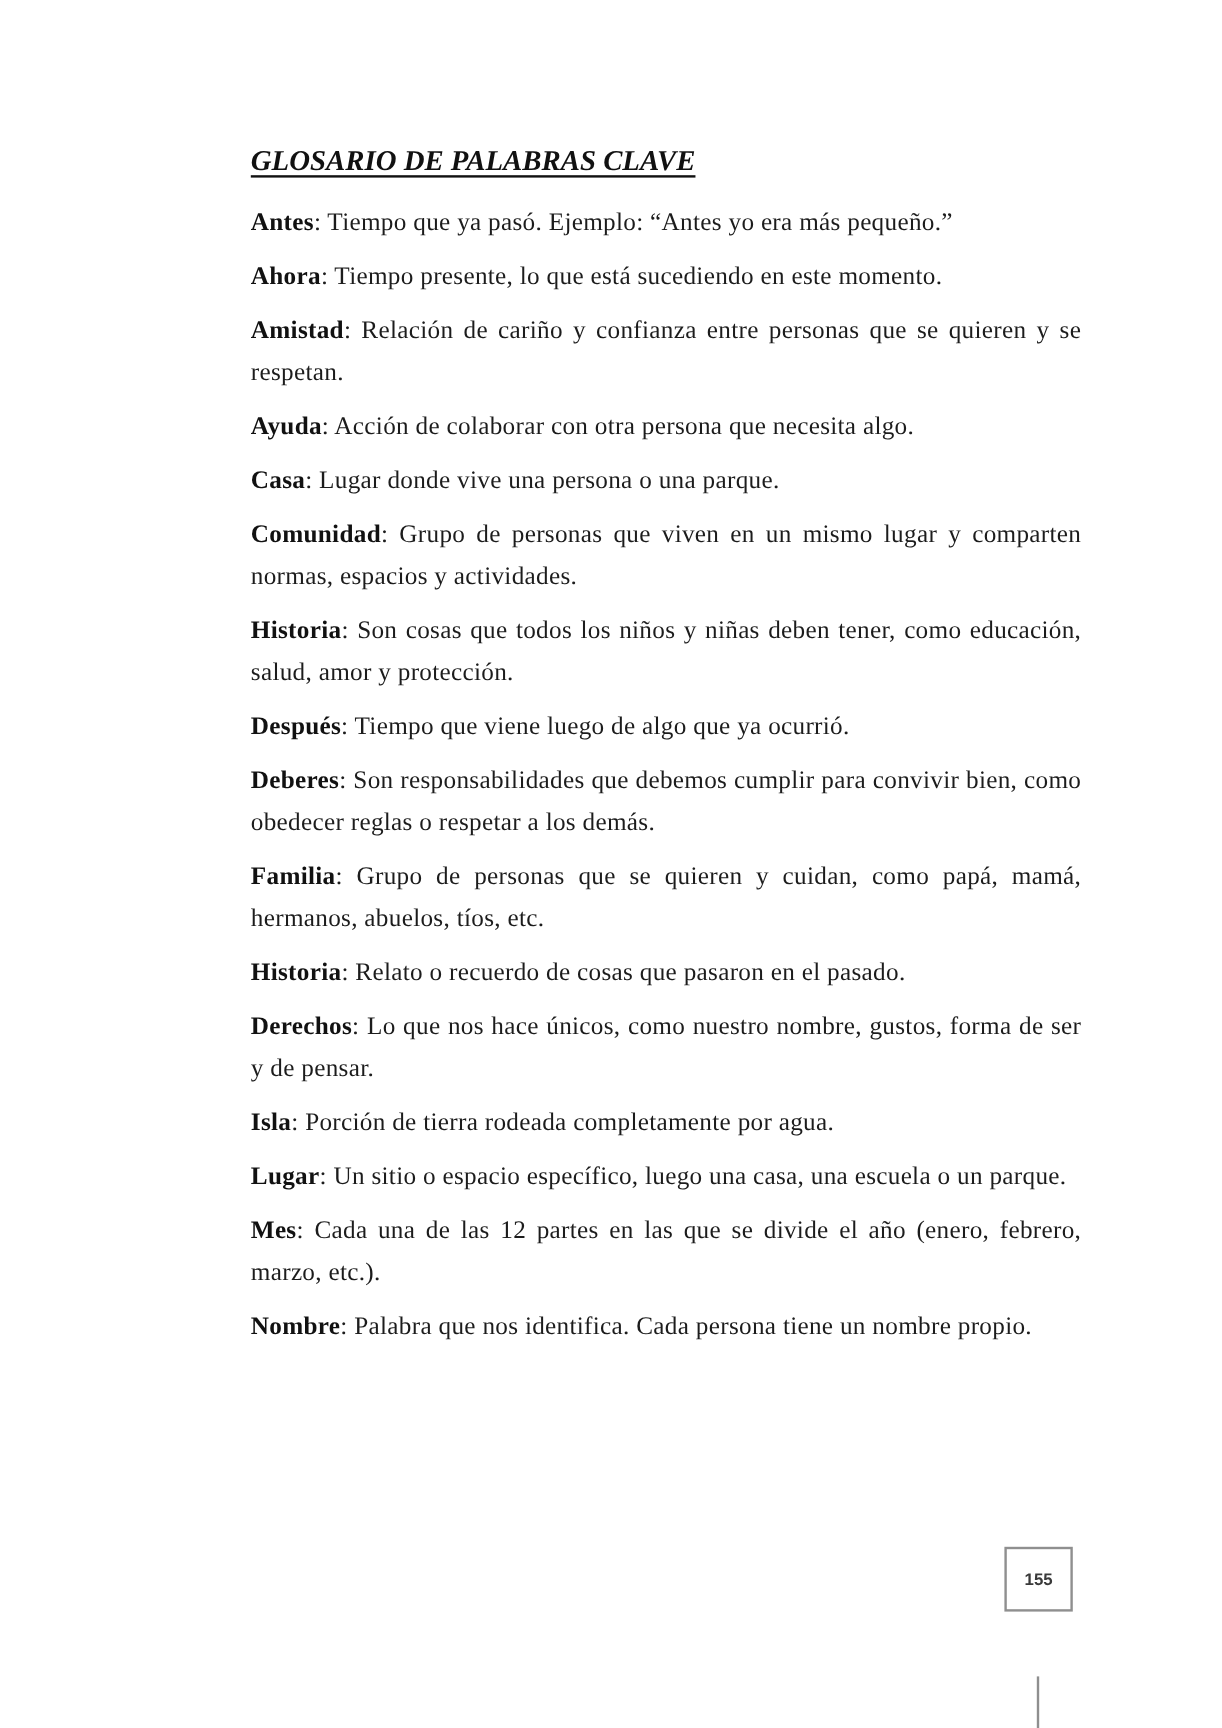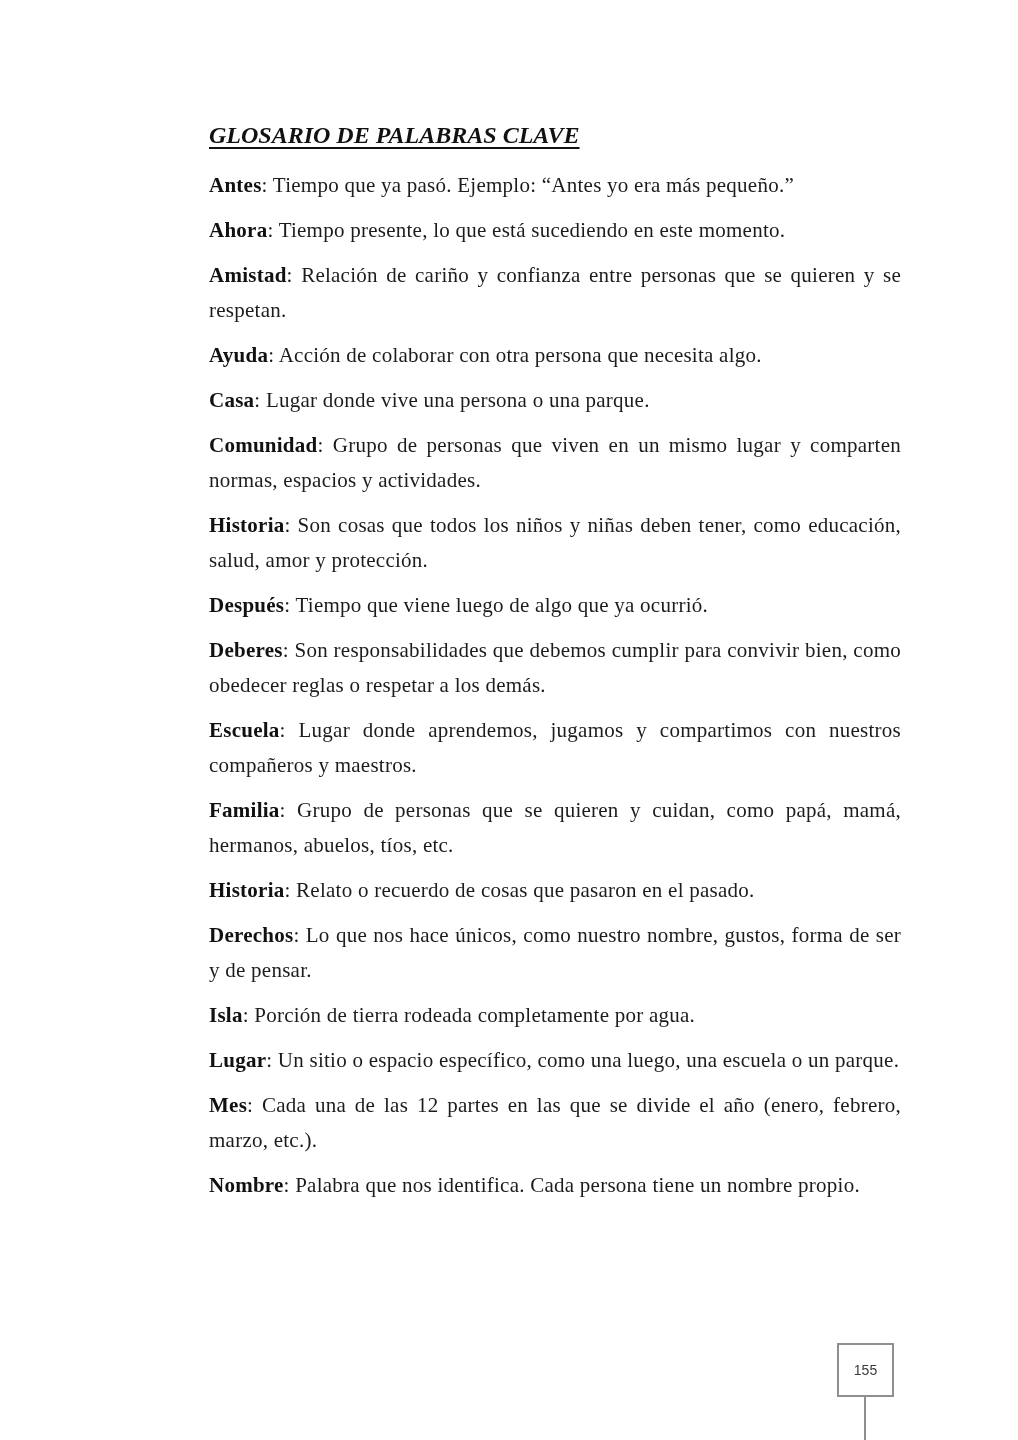--- a/index.html
+++ b/index.html
@@ -40,32 +40,33 @@
     margin: 0 0 10px 0;
     text-align: justify;
   }
   .entry .term {
     font-weight: bold;
     color: #111111;
   }
   .page-number-box {
     position: absolute;
     left: 837px;
-    top: 1343px;
+    top: 1289px;
     width: 57px;
     height: 54px;
     border: 2px solid #8f8f8f;
     background: #ffffff;
     display: flex;
     align-items: center;
     justify-content: center;
     font-family: "Liberation Sans", "DejaVu Sans", sans-serif;
     font-size: 14px;
     color: #3a3a3a;
     box-sizing: border-box;
+    font-weight: bold;
   }
   .page-number-stem {
     position: absolute;
     left: 864px;
     top: 1397px;
     width: 2px;
     height: 43px;
     background: #8f8f8f;
   }
 </style>
@@ -89,31 +90,30 @@
     <p class="entry"><span class="term">Casa</span><span>: Lugar donde vive una persona o una parque.</span></p>
 
     <p class="entry"><span class="term">Comunidad</span><span>: Grupo de personas que viven en un mismo lugar y comparten normas, espacios y actividades.</span></p>
 
     <p class="entry"><span class="term">Historia</span><span>: Son cosas que todos los niños y niñas deben tener, como educación, salud, amor y protección.</span></p>
 
     <p class="entry"><span class="term">Después</span><span>: Tiempo que viene luego de algo que ya ocurrió.</span></p>
 
     <p class="entry"><span class="term">Deberes</span><span>: Son responsabilidades que debemos cumplir para convivir bien, como obedecer reglas o respetar a los demás.</span></p>
 
-    <p class="entry"><span class="term">Escuela</span><span>: Lugar donde aprendemos, jugamos y compartimos con nuestros compañeros y maestros.</span></p>
 
     <p class="entry"><span class="term">Familia</span><span>: Grupo de personas que se quieren y cuidan, como papá, mamá, hermanos, abuelos, tíos, etc.</span></p>
 
     <p class="entry"><span class="term">Historia</span><span>: Relato o recuerdo de cosas que pasaron en el pasado.</span></p>
 
     <p class="entry"><span class="term">Derechos</span><span>: Lo que nos hace únicos, como nuestro nombre, gustos, forma de ser y de pensar.</span></p>
 
     <p class="entry"><span class="term">Isla</span><span>: Porción de tierra rodeada completamente por agua.</span></p>
 
-    <p class="entry"><span class="term">Lugar</span><span>: Un sitio o espacio específico, como una luego, una escuela o un parque.</span></p>
+    <p class="entry"><span class="term">Lugar</span><span>: Un sitio o espacio específico, luego una casa, una escuela o un parque.</span></p>
 
     <p class="entry"><span class="term">Mes</span><span>: Cada una de las 12 partes en las que se divide el año (enero, febrero, marzo, etc.).</span></p>
 
     <p class="entry"><span class="term">Nombre</span><span>: Palabra que nos identifica. Cada persona tiene un nombre propio.</span></p>
 
 
   </div>
 
   <div class="page-number-box">
     <span>155</span>

